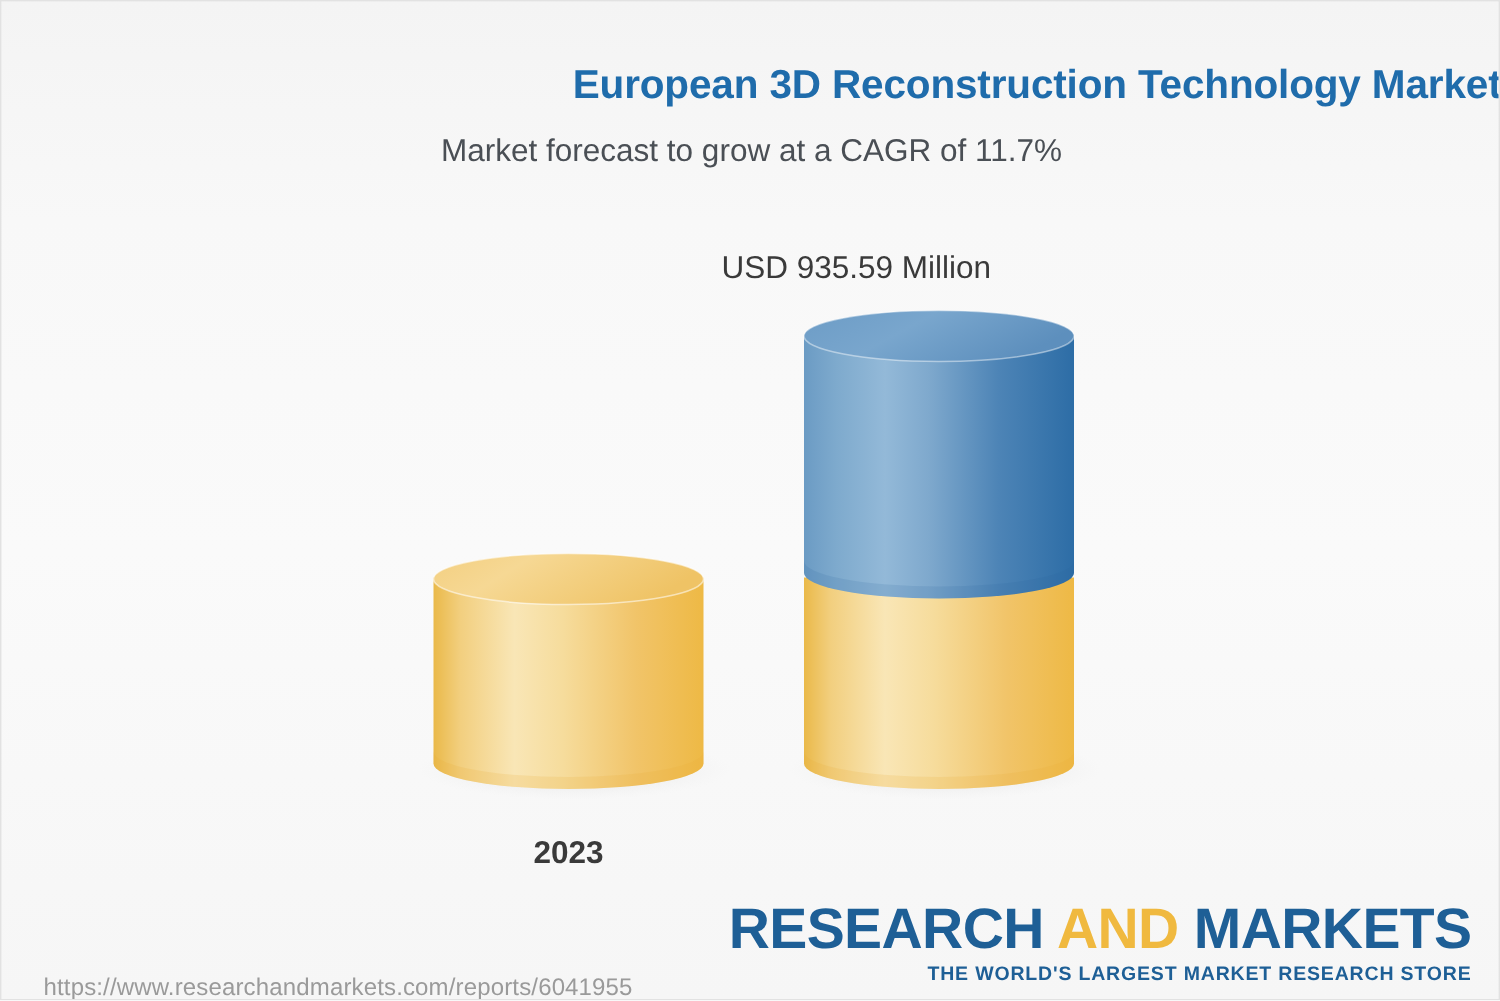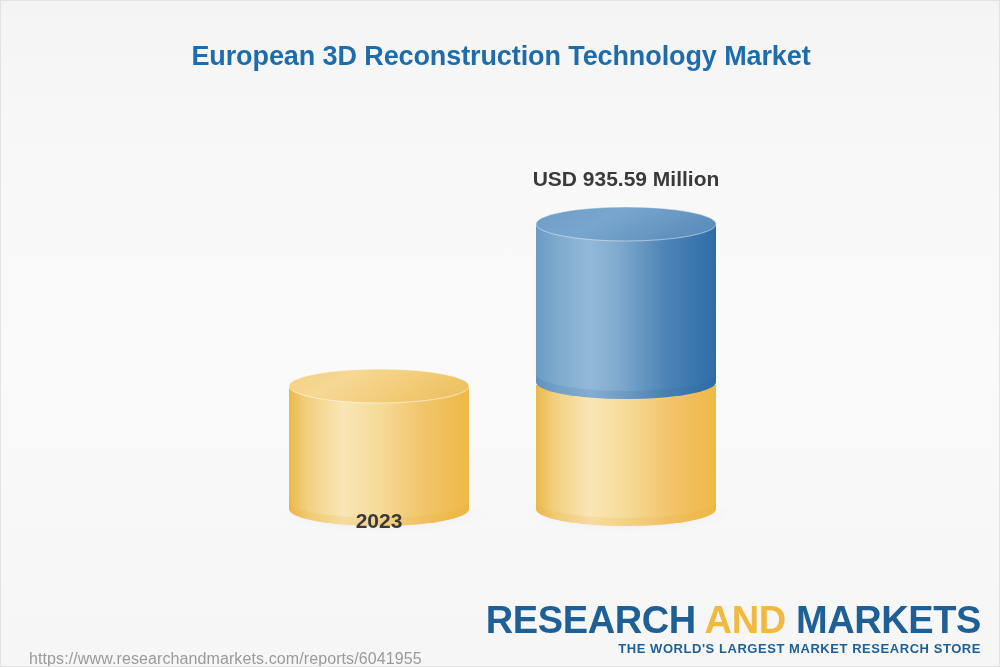--- a/index.html
+++ b/index.html
@@ -20,21 +20,21 @@
     border: 1px solid #e2e2e2;
     overflow: hidden;
   }
 
   
   .chart-title {
     position: absolute;
     top: 40px;
     left: 0;
     width: 1000px;
-    text-align: center;
+    text-align: right;
     font-size: 27px;
     font-weight: bold;
     color: #1f6cab;
     letter-spacing: -0.1px;
   }
   .chart-subtitle {
     position: absolute;
     top: 88px;
     left: 0;
     width: 1000px;
@@ -49,37 +49,37 @@
     position: absolute;
     left: 0;
     top: 0;
     width: 1000px;
     height: 600px;
   }
 
   
   .value-label {
     position: absolute;
+    text-align: left;
+    font-size: 21px;
+    font-weight: normal;
+    color: #3a3a3a;
+    white-space: nowrap;
+  }
+  #label-2023 { left: 233px; top: 330px; width: 290px; }
+  #label-2031 { left: 480px; top: 166px; width: 290px; }
+
+  
+  .cat-label {
+    position: absolute;
     text-align: center;
     font-size: 21px;
     font-weight: bold;
     color: #3a3a3a;
-    white-space: nowrap;
-  }
-  #label-2023 { left: 233px; top: 330px; width: 290px; }
-  #label-2031 { left: 480px; top: 166px; width: 290px; }
-
-  
-  .cat-label {
-    position: absolute;
-    text-align: center;
-    font-size: 21px;
-    font-weight: bold;
-    color: #3a3a3a;
-    top: 508px;
+    top: 556px;
     width: 180px;
   }
   #cat-2023 { left: 288px; }
   #cat-2031 { left: 535px; }
 
   
   .footer-url {
     position: absolute;
     left: 28px;
     top: 649px;
@@ -111,20 +111,21 @@
     margin-top: 1px;
     white-space: nowrap;
   }
 </style>
 </head>
 <body>
 
 <div class="infographic">
 
   <div class="chart-title">European 3D Reconstruction Technology Market</div>
+  <div class="chart-subtitle">Market forecast to grow at a CAGR of 11.7%</div>
 
   <div class="plot">
 
     <svg width="1000" height="600" viewBox="0 0 1000 600" style="position:absolute; left:0; top:0;">
       <defs>
 
         <linearGradient id="yellowBody" x1="0" y1="0" x2="1" y2="0">
           <stop offset="0%" stop-color="#eab949"></stop>
           <stop offset="10%" stop-color="#f2cf7f"></stop>
           <stop offset="30%" stop-color="#f9e6b6"></stop>

